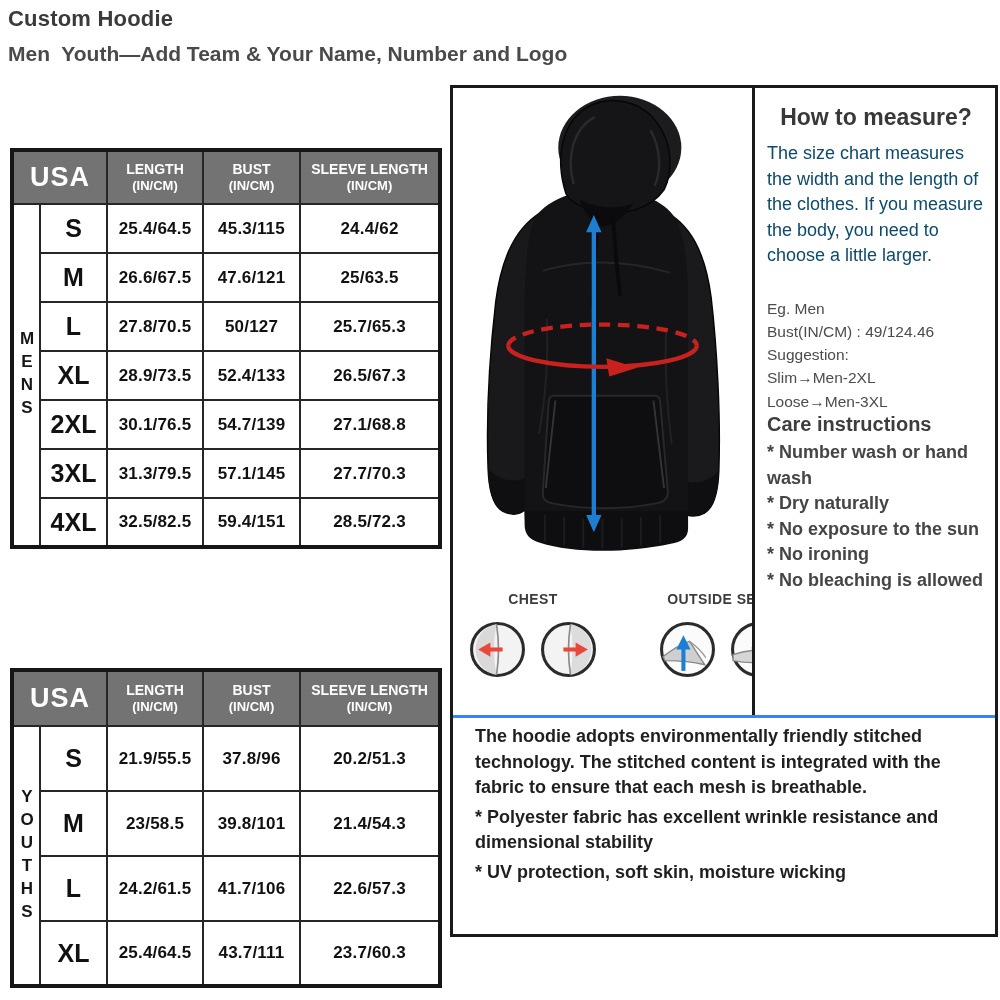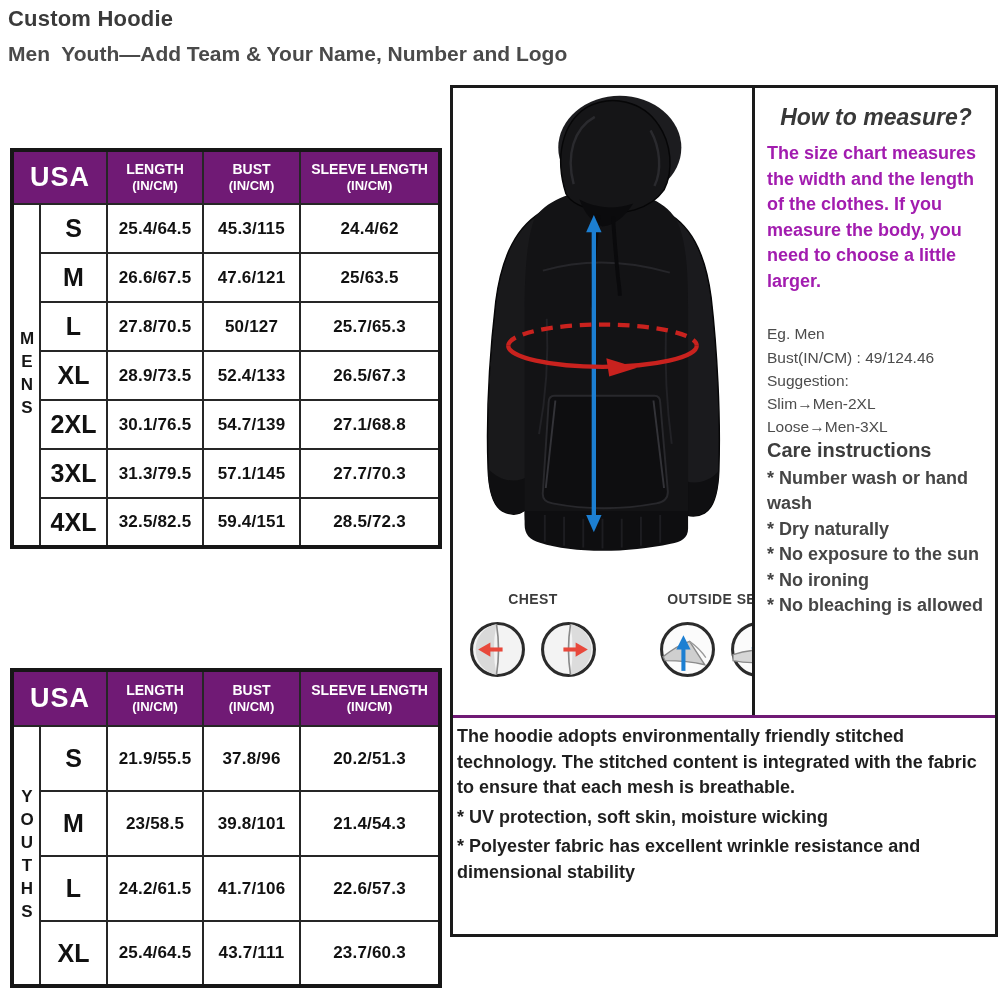--- a/index.html
+++ b/index.html
@@ -12,21 +12,21 @@
   .page-header { position:absolute; top:6px; left:8px; width:760px; }
   .page-title { font-size:22px; font-weight:bold; color:#3a3a3a; letter-spacing:.2px; }
   .page-subtitle { font-size:21px; font-weight:bold; color:#4a4a4a; margin-top:10px; white-space:pre-wrap; }
 
   
   .size-table { position:absolute; left:10px; border-collapse:collapse; table-layout:fixed; width:428px; background:#fff; }
   .size-table, .size-table td, .size-table th { border:2px solid #262626; }
   .size-table { border:4px solid #161616; }
   #mens-table   { top:148px; }
   #youths-table { top:668px; }
-  .size-table th { background:#701a75; color:#fff; font-weight:bold; padding:2px 0; }
+  .size-table th { background:#737373; color:#fff; font-weight:bold; padding:2px 0; }
   .size-table th.usa { font-size:27px; letter-spacing:1px; }
   .size-table th .col-label { font-size:14px; line-height:1.2; }
   .size-table th .col-sub   { font-size:13px; line-height:1.2; }
   #mens-table th { height:54px; }
   #youths-table th { height:56px; }
   #mens-table td { height:49px; }
   #youths-table td { height:65px; }
   .size-table td { text-align:center; vertical-align:middle; font-weight:bold; color:#111; }
   .size-table td.grp {
     writing-mode:vertical-lr; text-orientation:upright;
@@ -36,25 +36,25 @@
   .size-table td.val  { font-size:17px; letter-spacing:.2px; }
 
   
   .right-box {
     position:absolute; left:450px; top:85px; width:548px; height:852px;
     border:3px solid #1a1a1a; display:grid;
     grid-template-columns:302px 1fr; grid-template-rows:627px 1fr; background:#fff;
   }
   .hoodie-panel { grid-column:1; grid-row:1; border-right:3px solid #1a1a1a; position:relative; overflow:hidden; }
   .measure-panel { grid-column:2; grid-row:1; padding:8px 10px 0 12px; overflow:hidden; }
-  .description-box { grid-column:1 / 3; grid-row:2; border-top:3px solid #701a75; padding:6px 4px; }
-
-  
-  .measure-heading { font-size:23px; font-weight:bold; color:#383838; text-align:center; margin:8px 0 10px 0;font-style:italic; }
-  .measure-intro { font-size:18px; font-weight:bold; color:#a21caf; line-height:1.42; }
+  .description-box { grid-column:1 / 3; grid-row:2; border-top:3px solid #3b82f6; padding:6px 22px; }
+
+  
+  .measure-heading { font-size:23px; font-weight:bold; color:#383838; text-align:center; margin:8px 0 10px 0; }
+  .measure-intro { font-size:18px; font-weight:normal; color:#0c4a6e; line-height:1.42; }
   .measure-example { margin-top:28px; font-size:15.5px; font-weight:normal; color:#4c4c4c; line-height:1.5; }
   .care-heading { font-size:20px; font-weight:bold; color:#3d3d3d; }
   .care-list { margin-top:4px; font-size:18px; font-weight:bold; color:#454545; line-height:1.42; }
 
   
   .diagram-row { position:absolute; left:0; top:503px; width:100%; display:flex; }
   .diagram-group { display:flex; flex-direction:column; align-items:center; }
   .diagram-group.chest { margin-left:16px;text-align:right; }
   .diagram-group.seam  { margin-left:62px; }
   .diagram-label { font-size:14px; font-weight:bold; color:#3c3c3c; letter-spacing:.4px; margin-bottom:14px; }
@@ -297,16 +297,16 @@
       <div>* Number wash or hand wash</div>
       <div>* Dry naturally</div>
       <div>* No exposure to the sun</div>
       <div>* No ironing</div>
       <div>* No bleaching is allowed</div>
     </div>
   </div>
 
   <div class="description-box">
     <div class="desc-intro">The hoodie adopts environmentally friendly stitched technology. The stitched content is integrated with the fabric to ensure that each mesh is breathable.</div>
+    <div class="desc-bullet">* Polyester fabric has excellent wrinkle resistance and dimensional stability</div>
     <div class="desc-bullet">* UV protection, soft skin, moisture wicking</div>
-    <div class="desc-bullet">* Polyester fabric has excellent wrinkle resistance and dimensional stability</div>
   </div>
 </div>
 
 </body></html>

